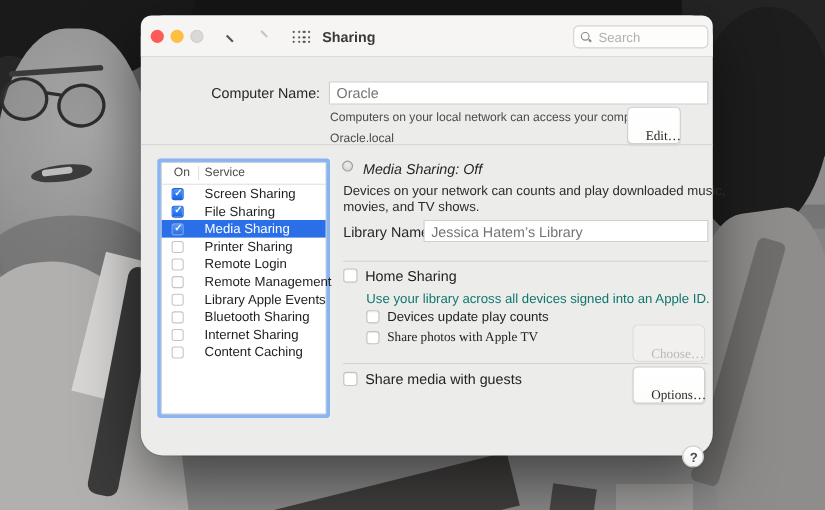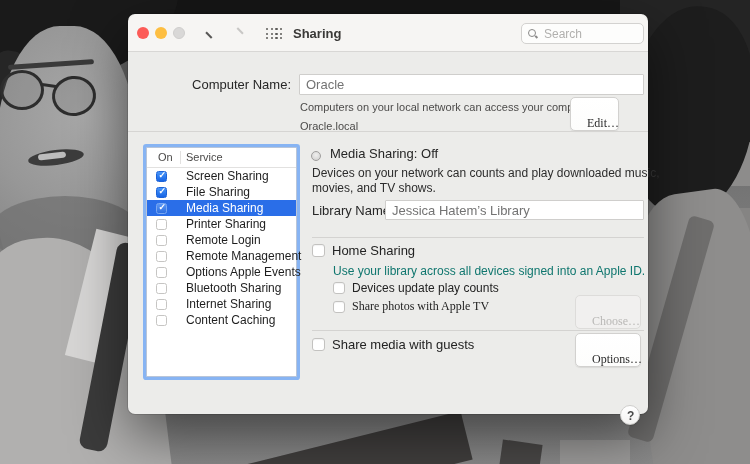--- a/index.html
+++ b/index.html
@@ -32,21 +32,21 @@
   .bg-stair3{left:678px;top:208px;width:74px;height:56px;background:#858483;}
   .bg-right-hair{left:628px;top:6px;width:126px;height:210px;background:#1d1d1d;border-radius:48%;transform:rotate(7deg);}
   .bg-overalls{left:636px;top:192px;width:130px;height:290px;background:#8e8d8c;border-radius:45% 25% 0 0;transform:rotate(-8deg);}
   .bg-strap{left:658px;top:214px;width:26px;height:230px;background:#6f6e6d;transform:rotate(16deg);border-radius:6px;}
   .bg-bot-dark1{left:240px;top:438px;width:230px;height:50px;background:#413f3e;transform:rotate(-14deg);}
   .bg-bot-light{left:560px;top:440px;width:70px;height:40px;background:#9d9c9b;}
   .bg-bot-dark2{left:500px;top:442px;width:40px;height:40px;background:#4a4847;transform:rotate(8deg);}
 
   
   .window{position:absolute;left:128px;top:14px;width:520px;height:400px;background:#ececea;
-    border-radius:7px;box-shadow:0 22px 55px rgba(0,0,0,.5),0 0 0 1px rgba(0,0,0,.12);}
+    border-radius:20px;box-shadow:0 22px 55px rgba(0,0,0,.5),0 0 0 1px rgba(0,0,0,.12);}
   .titlebar{position:absolute;left:0;top:0;width:100%;height:38px;background:#f6f5f3;
     border-radius:10px 10px 0 0;border-bottom:1px solid #d8d7d5;}
   .lights{position:absolute;left:9px;top:13px;display:flex;gap:6px;}
   .light{width:12px;height:12px;border-radius:50%;}
   .light.red{background:var(--traffic-red,#fc5b57);}
   .light.yellow{background:var(--traffic-yellow,#fdbe41);}
   .light.disabled{background:var(--traffic-disabled,#d9d8d7);border:1px solid #cfcecd;}
   .navbtn{position:absolute;top:15px;width:12px;height:12px;}
   .chev{display:block;width:8px;height:8px;border-left:2px solid #58575
 5;border-bottom:2px solid #585755;}
@@ -93,21 +93,21 @@
   .row .cb{width:11px;height:11px;margin-left:9px;border:1px solid #c6c5c3;border-radius:2.5px;
     background:#fff;flex:none;position:relative;}
   .row .lbl{margin-left:19px;font-size:12px;color:#1e1e1e;white-space:nowrap;}
   .row.checked .cb{background:linear-gradient(#4795f9,#1765e5);border-color:#1d63d8;}
   .row.checked .cb::after{content:"✓";position:absolute;left:1.5px;top:-1.5px;color:#fff;font-size:9px;font-weight:700;}
   .row.selected{background:var(--accent-blue,#2a6ee8);}
   .row.selected .lbl{color:#fff;}
   .row.selected .cb{border-color:#7aa8f2;background:linear-gradient(#5b97f5,#2e6fe0);}
 
   
-  .status-row{position:absolute;left:183px;top:93px;display:flex;align-items:flex-end;}
+  .status-row{position:absolute;left:183px;top:93px;display:flex;align-items:flex-start;font-style:italic;}
   .status-lamp{width:10px;height:10px;border-radius:50%;border:1px solid #9f9e9d;
     background:radial-gradient(circle at 50% 38%,#efefee,#cfcecd);margin-right:9px;}
   .status-text{font-size:13px;color:#262626;}
   .desc{position:absolute;left:184px;top:113px;width:356px;font-size:12px;line-height:15px;color:#2c2c2c;}
   #library-label{left:184px;top:150px;}
   #library-field{left:257px;top:147px;width:259px;height:20px;}
   #mid-divider{left:184px;top:184px;width:332px;background:#d4d3d1;}
   .cbrow{position:absolute;display:flex;align-items:center;cursor:default;}
   .cbrow .box{width:13px;height:13px;border:1px solid #c3c2c0;border-radius:3px;background:#fff;
     box-shadow:inset 0 1px 1px rgba(0,0,0,.05);flex:none;margin-right:7px;}
@@ -229,21 +229,21 @@
         <div class="row">
           <span class="cb"></span>
           <span class="lbl">Remote Login</span>
         </div>
         <div class="row">
           <span class="cb"></span>
           <span class="lbl">Remote Management</span>
         </div>
         <div class="row">
           <span class="cb"></span>
-          <span class="lbl">Options Apple Events</span>
+          <span class="lbl">Library Apple Events</span>
         </div>
         <div class="row">
           <span class="cb"></span>
           <span class="lbl">Bluetooth Sharing</span>
         </div>
         <div class="row">
           <span class="cb"></span>
           <span class="lbl">Internet Sharing</span>
         </div>
         <div class="row">

